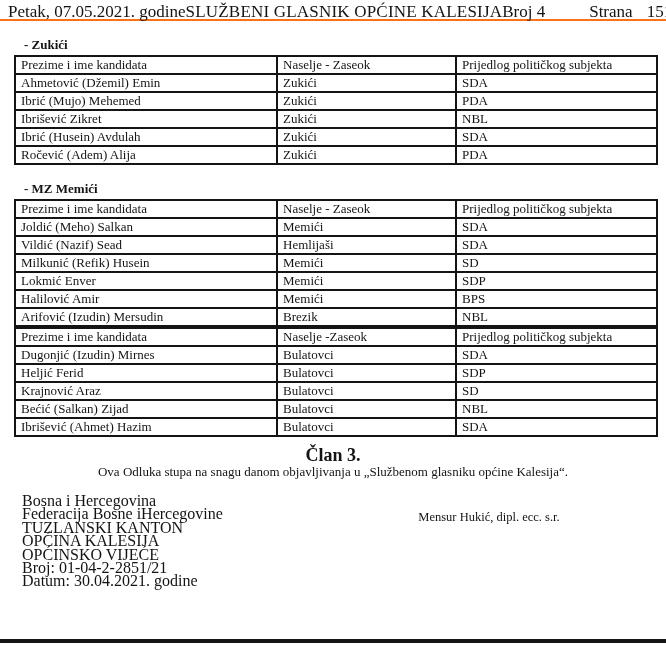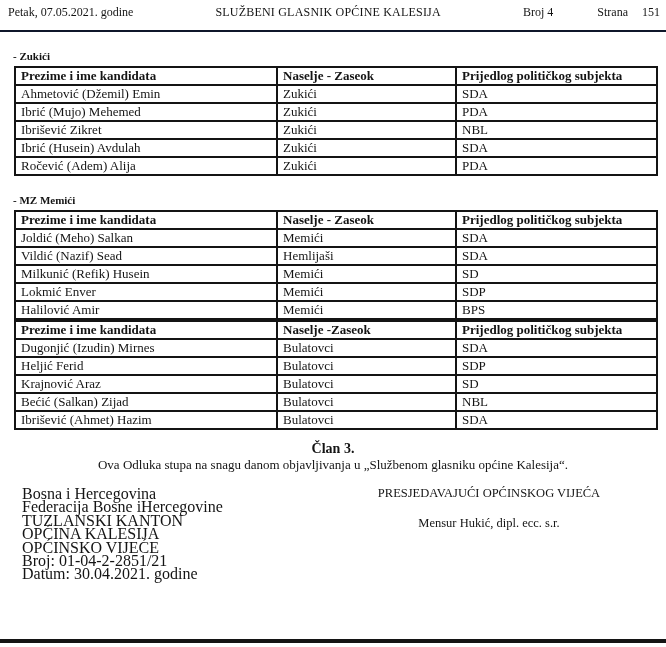--- a/index.html
+++ b/index.html
@@ -13,36 +13,36 @@
     font-family: "Liberation Serif", "DejaVu Serif", serif;
     color: #141414;
     overflow: hidden;
     position: relative;
   }
 
   
   .page-header {
     display: flex;
     align-items: baseline;
-    padding: 5px 6px 11px 8px;
-    border-bottom: 2px solid #0f172a;
-    font-size: 12px;
+    padding: 5px 6px 0 8px;
+    border-bottom: 2px solid #f97316;
+    font-size: 17px;
     line-height: 14px;
     white-space: nowrap;
   }
   .page-header .hdr-date   { flex: 0 0 auto; }
   .page-header .hdr-title  { flex: 1 1 auto; text-align: center; letter-spacing: .2px; }
   .page-header .hdr-issue  { flex: 0 0 auto; margin-right: 44px; }
   .page-header .hdr-page   { flex: 0 0 auto; }
   .page-header .hdr-page .pg-num { display: inline-block; margin-left: 14px; }
 
   
   .candidate-section h3 {
-    margin: 17px 0 3px 13px;
-    font-size: 11px;
+    margin: 17px 0 3px 24px;
+    font-size: 13px;
     line-height: 14px;
     font-weight: bold;
   }
   .candidate-section:first-of-type h3 { margin-top: 17px; }
 
   table.candidates {
     border-collapse: collapse;
     table-layout: fixed;
     width: 642px;
     margin-left: 14px;
@@ -50,30 +50,30 @@
   table.candidates th,
   table.candidates td {
     border: 2px solid #141414;
     font-size: 13px;
     line-height: 14px;
     padding: 1px 4px 1px 5px;
     text-align: left;
     overflow: hidden;
     white-space: nowrap;
   }
-  table.candidates th { font-weight: bold; border-radius: 8px; }
+  table.candidates th { font-weight: normal; border-radius: 8px; }
   col.c-name    { width: 262px; }
   col.c-place   { width: 179px; }
   col.c-subject { width: 201px; }
 
   
   .article { margin-top: 11px; text-align: center; }
   .article .article-title {
     font-weight: bold;
-    font-size: 14px;
+    font-size: 18px;
     line-height: 15px;
     margin: 0;
     font-family: Liberation Serif, serif;
   }
   .article .article-body {
     font-size: 13px;
     line-height: 15px;
     margin: 1px 0 0 0;
   }
 
@@ -196,20 +196,25 @@
           <tr>
             <td>Lokmić Enver</td>
             <td>Memići</td>
             <td>SDP</td>
           </tr>
           <tr>
             <td>Halilović Amir</td>
             <td>Memići</td>
             <td>BPS</td>
           </tr>
+          <tr>
+            <td>Arifović (Izudin) Mersudin</td>
+            <td>Brezik</td>
+            <td>NBL</td>
+          </tr>
         </tbody>
       </table>
     </section>
     <section class="candidate-section">
       <table class="candidates">
         <colgroup>
           <col class="c-name">
           <col class="c-place">
           <col class="c-subject">
         </colgroup>
@@ -260,18 +265,17 @@
   <div class="footer-left" id="footer-left">
       <div>Bosna i Hercegovina</div>
       <div>Federacija Bosne iHercegovine</div>
       <div>TUZLANSKI KANTON</div>
       <div>OPĆINA KALESIJA</div>
       <div>OPĆINSKO VIJEĆE</div>
       <div>Broj: 01-04-2-2851/21</div>
       <div>Datum: 30.04.2021. godine</div>
     </div>
   <div class="footer-right">
-    <div class="title">PRESJEDAVAJUĆI OPĆINSKOG VIJEĆA</div>
     <div class="signer">Mensur Hukić, dipl. ecc. s.r.</div>
   </div>
 </div>
 
 <div class="bottom-rule"></div>
 
 </body></html>

